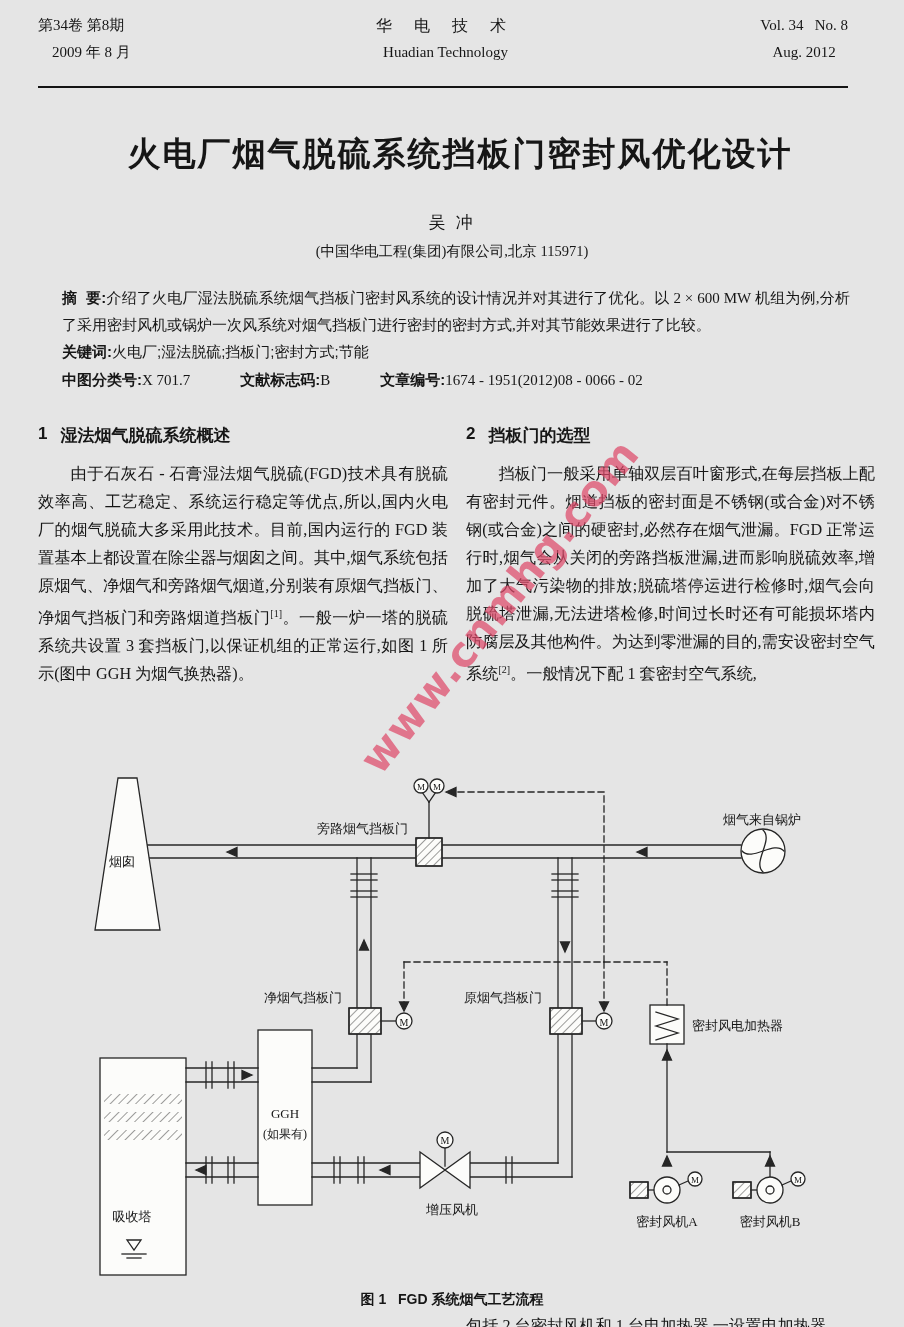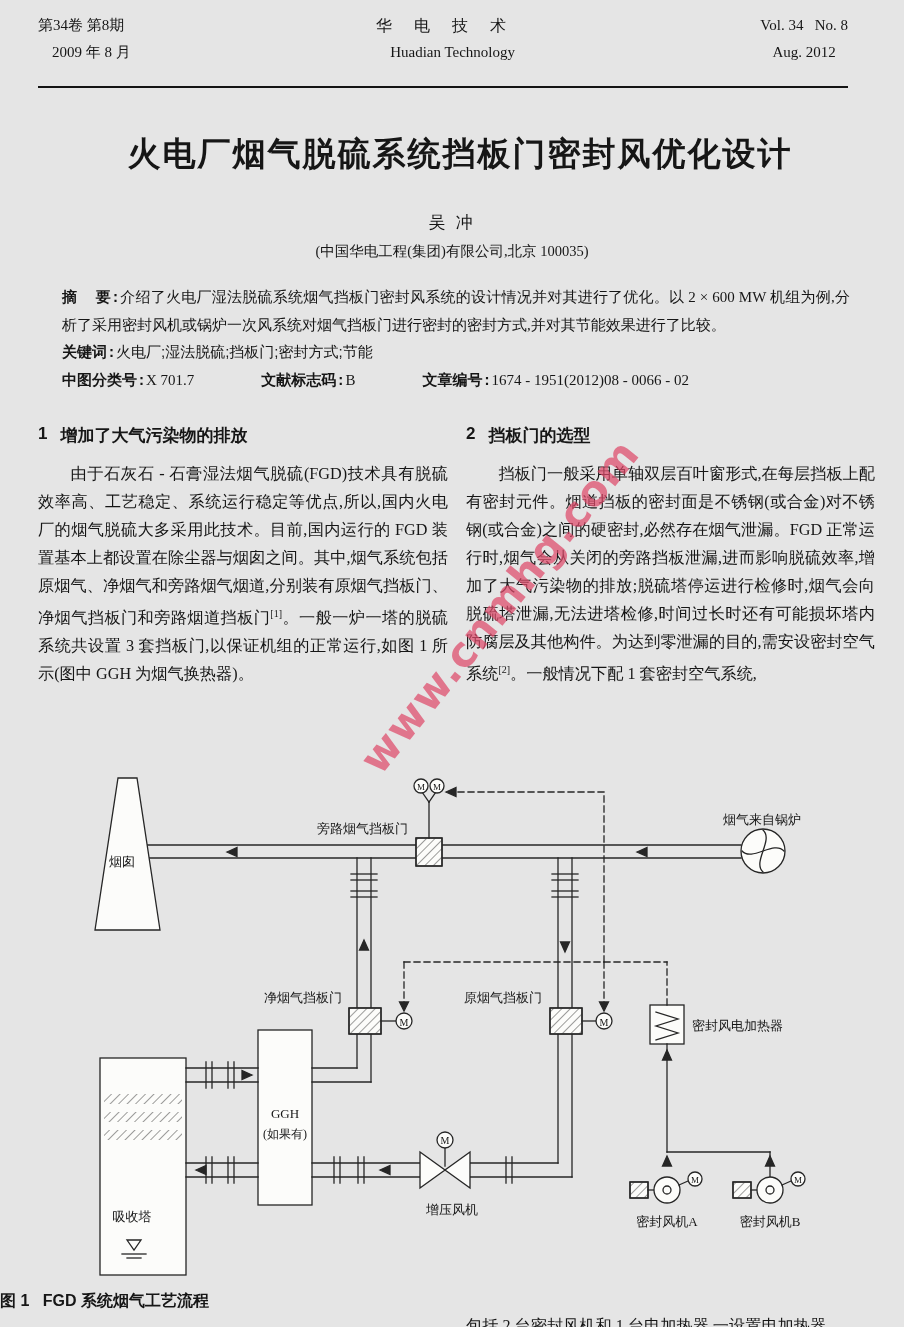--- a/index.html
+++ b/index.html
@@ -2,44 +2,44 @@
 <html><head>
 <meta charset="utf-8">
 <style>
   html,body{margin:0;padding:0;}
   body{background:#9b9b9b;}
   .page{position:relative;width:904px;height:1327px;margin:0 auto;background:#e5e5e5;
         font-family:"Liberation Serif","DejaVu Serif",serif;color:#161616;overflow:hidden;}
   .hdr{position:absolute;left:38px;top:12px;width:810px;display:flex;justify-content:space-between;
        font-size:15px;line-height:27px;}
   .hdr-left .line2{padding-left:14px;}
-  .hdr-center{text-align:right;}
+  .hdr-center{text-align:center;}
   .hdr-center .jname{letter-spacing:9px;font-size:16px;}
   .hdr-right{text-align:center;}
   .rule{position:absolute;left:38px;top:86px;width:810px;height:2px;background:#141414;}
   .title{position:absolute;left:0;top:124px;width:100%;text-align:center;margin:8px;
          font-family:"Liberation Sans","DejaVu Sans",sans-serif;font-size:33px;font-weight:700;letter-spacing:2px;}
   .author{position:absolute;left:0;top:211px;width:100%;text-align:center;font-size:17px;letter-spacing:3px;}
   .affil{position:absolute;left:0;top:242px;width:100%;text-align:center;font-size:14.5px;}
   .abstract{position:absolute;left:62px;top:284px;width:788px;font-size:15px;line-height:27px;text-align:justify;}
-  .blab{font-family:Liberation Mono, monospace;font-weight:700;}
+  .blab{font-family:Liberation Sans, sans-serif;font-weight:700;}
   .pre{white-space:pre;}
   .keywords{position:absolute;left:62px;top:343px;width:788px;font-size:15px;}
   .kw{font-family:"Liberation Sans","DejaVu Sans",sans-serif;font-weight:400;}
-  .meta{position:absolute;left:62px;top:371px;width:788px;font-size:15px;display:flex;column-gap:67px;}
+  .meta{position:absolute;left:62px;top:371px;width:788px;font-size:15px;display:flex;column-gap:50px;}
   .col{position:absolute;top:424px;}
   .col-left{left:38px;width:410px;}
   .col-right{left:466px;width:409px;}
   .sec-h{margin:0;font-family:"Liberation Sans","DejaVu Sans",sans-serif;font-size:17px;font-weight:700;display:flex;}
   .sec-num{margin-right:13px;}
   .body-p{margin:13px 0 0 0;font-size:16.2px;line-height:28px;text-align:justify;text-indent:2em;}
   sup.ref{font-size:10px;}
   .diagram{position:absolute;left:0;top:758px;}
-  .caption{position:absolute;left:0;top:1291px;width:100%;
-           font-family:"Liberation Sans","DejaVu Sans",sans-serif;font-weight:700;font-size:16px;}
+  .caption{position:absolute;left:0;top:1291px;width:100%;text-align:center;
+           font-family:"Liberation Sans","DejaVu Sans",sans-serif;font-weight:700;font-size:14px;}
   .cont{position:absolute;left:466px;top:1312px;width:409px;font-size:16.2px;line-height:28px;}
   .watermark{position:absolute;left:350px;top:752px;transform:rotate(-51deg);transform-origin:0 0;
              font-family:"DejaVu Sans","Liberation Sans",sans-serif;font-size:42px;font-weight:700;letter-spacing:1px;
              color:rgba(222,74,106,0.72);white-space:nowrap;z-index:6;pointer-events:none;}
   svg text{font-family:"Liberation Serif","DejaVu Serif",serif;}
 </style>
 </head>
 <body>
 
 <div class="page">
@@ -56,40 +56,40 @@
     <div class="hdr-right">
       <div class="pre">Vol. 34   No. 8</div>
       <div>Aug. 2012</div>
     </div>
   </header>
 
   <div class="rule"></div>
 
   <h1 class="title">火电厂烟气脱硫系统挡板门密封风优化设计</h1>
   <div class="author">吴 冲</div>
-  <div class="affil">(中国华电工程(集团)有限公司,北京 100035)</div>
+  <div class="affil">(中国华电工程(集团)有限公司,北京 115971)</div>
 
   <div class="abstract">
     <span class="blab pre">摘  要:</span><span>介绍了火电厂湿法脱硫系统烟气挡板门密封风系统的设计情况并对其进行了优化。以 2 × 600 MW 机组为例,分析了采用密封风机或锅炉一次风系统对烟气挡板门进行密封的密封方式,并对其节能效果进行了比较。</span>
   </div>
 
   <div class="keywords">
     <span class="blab">关键词:</span><span class="kw">火电厂;湿法脱硫;挡板门;密封方式;节能</span>
   </div>
 
   <div class="meta">
     <span><span class="blab">中图分类号:</span><span>X 701.7</span></span>
     <span><span class="blab">文献标志码:</span><span>B</span></span>
     <span><span class="blab">文章编号:</span><span>1674 - 1951(2012)08 - 0066 - 02</span></span>
   </div>
 
   <section class="col col-left">
     <h2 class="sec-h">
       <span class="sec-num">1</span>
-      <span>增加了大气污染物的排放</span>
+      <span>湿法烟气脱硫系统概述</span>
     </h2>
     <p class="body-p"><span>由于石灰石 - 石膏湿法烟气脱硫(FGD)技术具有脱硫效率高、工艺稳定、系统运行稳定等优点,所以,国内火电厂的烟气脱硫大多采用此技术。目前,国内运行的 FGD 装置基本上都设置在除尘器与烟囱之间。其中,烟气系统包括原烟气、净烟气和旁路烟气烟道,分别装有原烟气挡板门、净烟气挡板门和旁路烟道挡板门</span><sup class="ref">[1]</sup><span>。一般一炉一塔的脱硫系统共设置 3 套挡板门,以保证机组的正常运行,如图 1 所示(图中 GGH 为烟气换热器)。</span></p>
   </section>
 
   <section class="col col-right">
     <h2 class="sec-h">
       <span class="sec-num">2</span>
       <span>挡板门的选型</span>
     </h2>
     <p class="body-p"><span>挡板门一般采用单轴双层百叶窗形式,在每层挡板上配有密封元件。烟道挡板的密封面是不锈钢(或合金)对不锈钢(或合金)之间的硬密封,必然存在烟气泄漏。FGD 正常运行时,烟气会从关闭的旁路挡板泄漏,进而影响脱硫效率,增加了大气污染物的排放;脱硫塔停运进行检修时,烟气会向脱硫塔泄漏,无法进塔检修,时间过长时还有可能损坏塔内防腐层及其他构件。为达到零泄漏的目的,需安设密封空气系统</span><sup class="ref">[2]</sup><span>。一般情况下配 1 套密封空气系统,</span></p>

